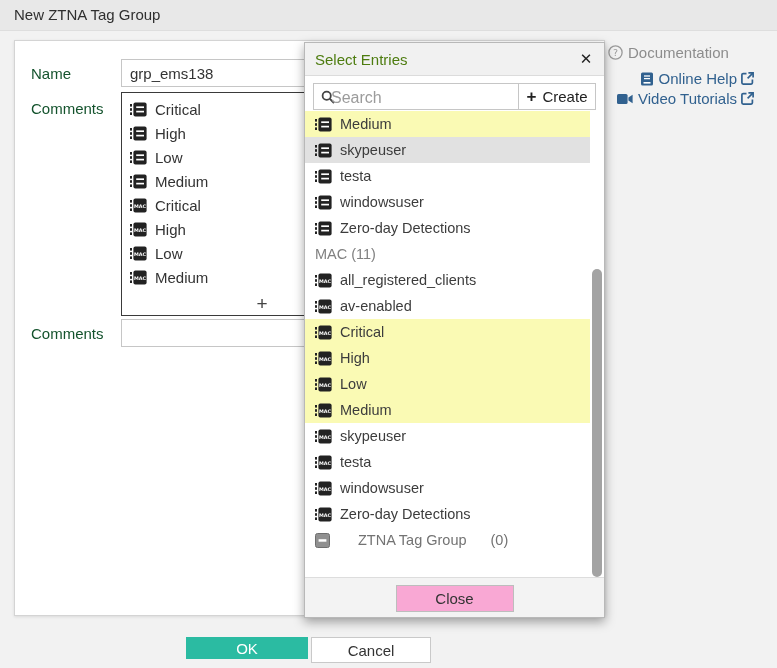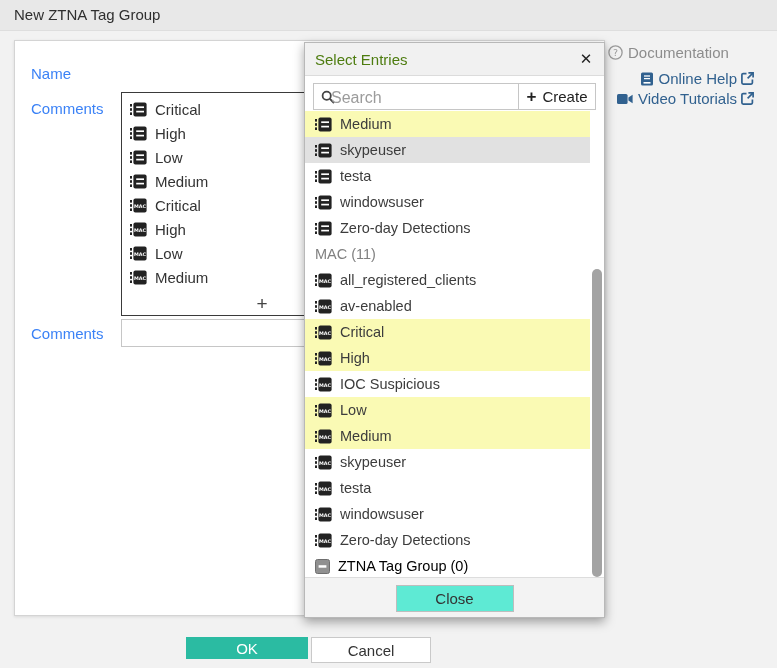--- a/index.html
+++ b/index.html
@@ -17,21 +17,21 @@
   }
   .titlebar .title{
     position:absolute;left:14px;top:0;line-height:30px;font-size:15px;color:#2f2f2f;
   }
   
   .dialog{
     position:absolute;left:14px;top:40px;width:591px;height:576px;
     background:#fff;border:1px solid #d4d4d4;box-shadow:0 1px 3px rgba(0,0,0,.10);
     box-sizing:border-box;
   }
-  .field-label{position:absolute;font-size:15px;color:#3b82f6;}
+  .field-label{position:absolute;font-size:15px;color:#14532d;}
   .text-input{
     position:absolute;height:28px;box-sizing:border-box;
     border:1px solid #c6c6c6;background:#fff;font-size:15px;color:#333;
     padding:0 8px;font-family:inherit;outline:none;
   }
   .members-box{
     position:absolute;left:106px;top:51px;width:236px;height:224px;
     border:1px solid #3a3a3a;background:#fff;box-sizing:border-box;
     padding-top:4px;overflow:hidden;
   }
@@ -81,33 +81,33 @@
     position:absolute;left:0;top:68px;right:0;height:468px;overflow:hidden;
   }
   .entry-row{
     height:26px;display:flex;align-items:center;padding-left:10px;
     font-size:14.5px;color:#3c3c3c;cursor:pointer;margin-right:14px;
   }
   .entry-row .icn{display:inline-flex;margin-right:8px;flex:0 0 auto;}
   .entry-row.highlighted{background:var(--hl-yellow,#fafab4);}
   .entry-row.selected{background:var(--sel-gray,#e1e1e1);}
   .entry-row.section{color:#808080;cursor:default;}
-  .entry-row.group{color:#000000;}
+  .entry-row.group{color:#737373;gap:20px;}
   .entry-row .count{margin-left:4px;}
   .popup-scrollbar{
     position:absolute;right:2px;top:226px;width:10px;height:308px;
     background:#a3a3a3;border-radius:5px;z-index:6;cursor:pointer;
   }
   .popup-footer{
     position:absolute;left:0;right:0;bottom:0;height:40px;
     background:#f3f3f3;border-top:1px solid #ddd;box-sizing:border-box;
   }
   .close-btn{
     position:absolute;left:50%;top:7px;transform:translateX(-50%);
-    width:118px;height:27px;box-sizing:border-box;background:#5eead4;
+    width:118px;height:27px;box-sizing:border-box;background:#f9a8d4;
     border:1px solid #bdbdbd;font-size:15px;color:#333;cursor:pointer;
     font-family:inherit;
   }
   
   .docs{position:absolute;left:608px;top:44px;width:150px;}
   .docs-header{display:flex;align-items:center;font-size:15px;color:#8d8d8d;}
   .docs-header .icn{margin-right:5px;display:inline-flex;}
   .docs-links{margin-top:9px;text-align:left;padding-right:4px;}
   .doc-link{
     display:flex;align-items:center;justify-content:flex-end;
@@ -130,20 +130,21 @@
 </style>
 </head>
 <body style="--ok-green: #2bbba2; --hl-yellow: #fafab4; --sel-gray: #e1e1e1; --link-blue: #31618f;">
 
 <div class="titlebar">
   <span class="title">New ZTNA Tag Group</span>
 </div>
 
 <div class="dialog">
   <span class="field-label" style="left:16px;top:24px;">Name</span>
+  <input class="text-input" style="left: 106px; top: 18px; width: 362px;" value="grp_ems138">
 
   <span class="field-label" style="left:16px;top:59px;">Comments</span>
   <div class="members-box">
     <div id="members-rows">
         <div class="member-row">
           <span class="icn">
             <svg width="17" height="15" viewBox="0 0 17 15">
               <rect x="0" y="2" width="2" height="2.6" fill="#222222"></rect>
               <rect x="0" y="6.2" width="2" height="2.6" fill="#222222"></rect>
               <rect x="0" y="10.4" width="2" height="2.6" fill="#222222"></rect>
@@ -379,32 +380,20 @@
         <span class="icn">
           <svg width="17" height="15" viewBox="0 0 17 15">
             <rect x="0" y="2" width="2" height="2.6" fill="#222222"></rect>
             <rect x="0" y="6.2" width="2" height="2.6" fill="#222222"></rect>
             <rect x="0" y="10.4" width="2" height="2.6" fill="#222222"></rect>
             <rect x="3.4" y="0.5" width="13.2" height="14" rx="2" fill="#222222"></rect>
             <text x="10" y="9.6" font-size="4.8" font-weight="bold" fill="#fff" text-anchor="middle" font-family="DejaVu Sans, sans-serif">MAC</text>
           </svg>
         </span>
         <span>High</span>
-      </div>
-      <div class="entry-row">
-        <span class="icn">
-          <svg width="17" height="15" viewBox="0 0 17 15">
-            <rect x="0" y="2" width="2" height="2.6" fill="#222222"></rect>
-            <rect x="0" y="6.2" width="2" height="2.6" fill="#222222"></rect>
-            <rect x="0" y="10.4" width="2" height="2.6" fill="#222222"></rect>
-            <rect x="3.4" y="0.5" width="13.2" height="14" rx="2" fill="#222222"></rect>
-            <text x="10" y="9.6" font-size="4.8" font-weight="bold" fill="#fff" text-anchor="middle" font-family="DejaVu Sans, sans-serif">MAC</text>
-          </svg>
-        </span>
-        <span>IOC Suspicious</span>
       </div>
       <div class="entry-row highlighted">
         <span class="icn">
           <svg width="17" height="15" viewBox="0 0 17 15">
             <rect x="0" y="2" width="2" height="2.6" fill="#222222"></rect>
             <rect x="0" y="6.2" width="2" height="2.6" fill="#222222"></rect>
             <rect x="0" y="10.4" width="2" height="2.6" fill="#222222"></rect>
             <rect x="3.4" y="0.5" width="13.2" height="14" rx="2" fill="#222222"></rect>
             <text x="10" y="9.6" font-size="4.8" font-weight="bold" fill="#fff" text-anchor="middle" font-family="DejaVu Sans, sans-serif">MAC</text>
           </svg>

